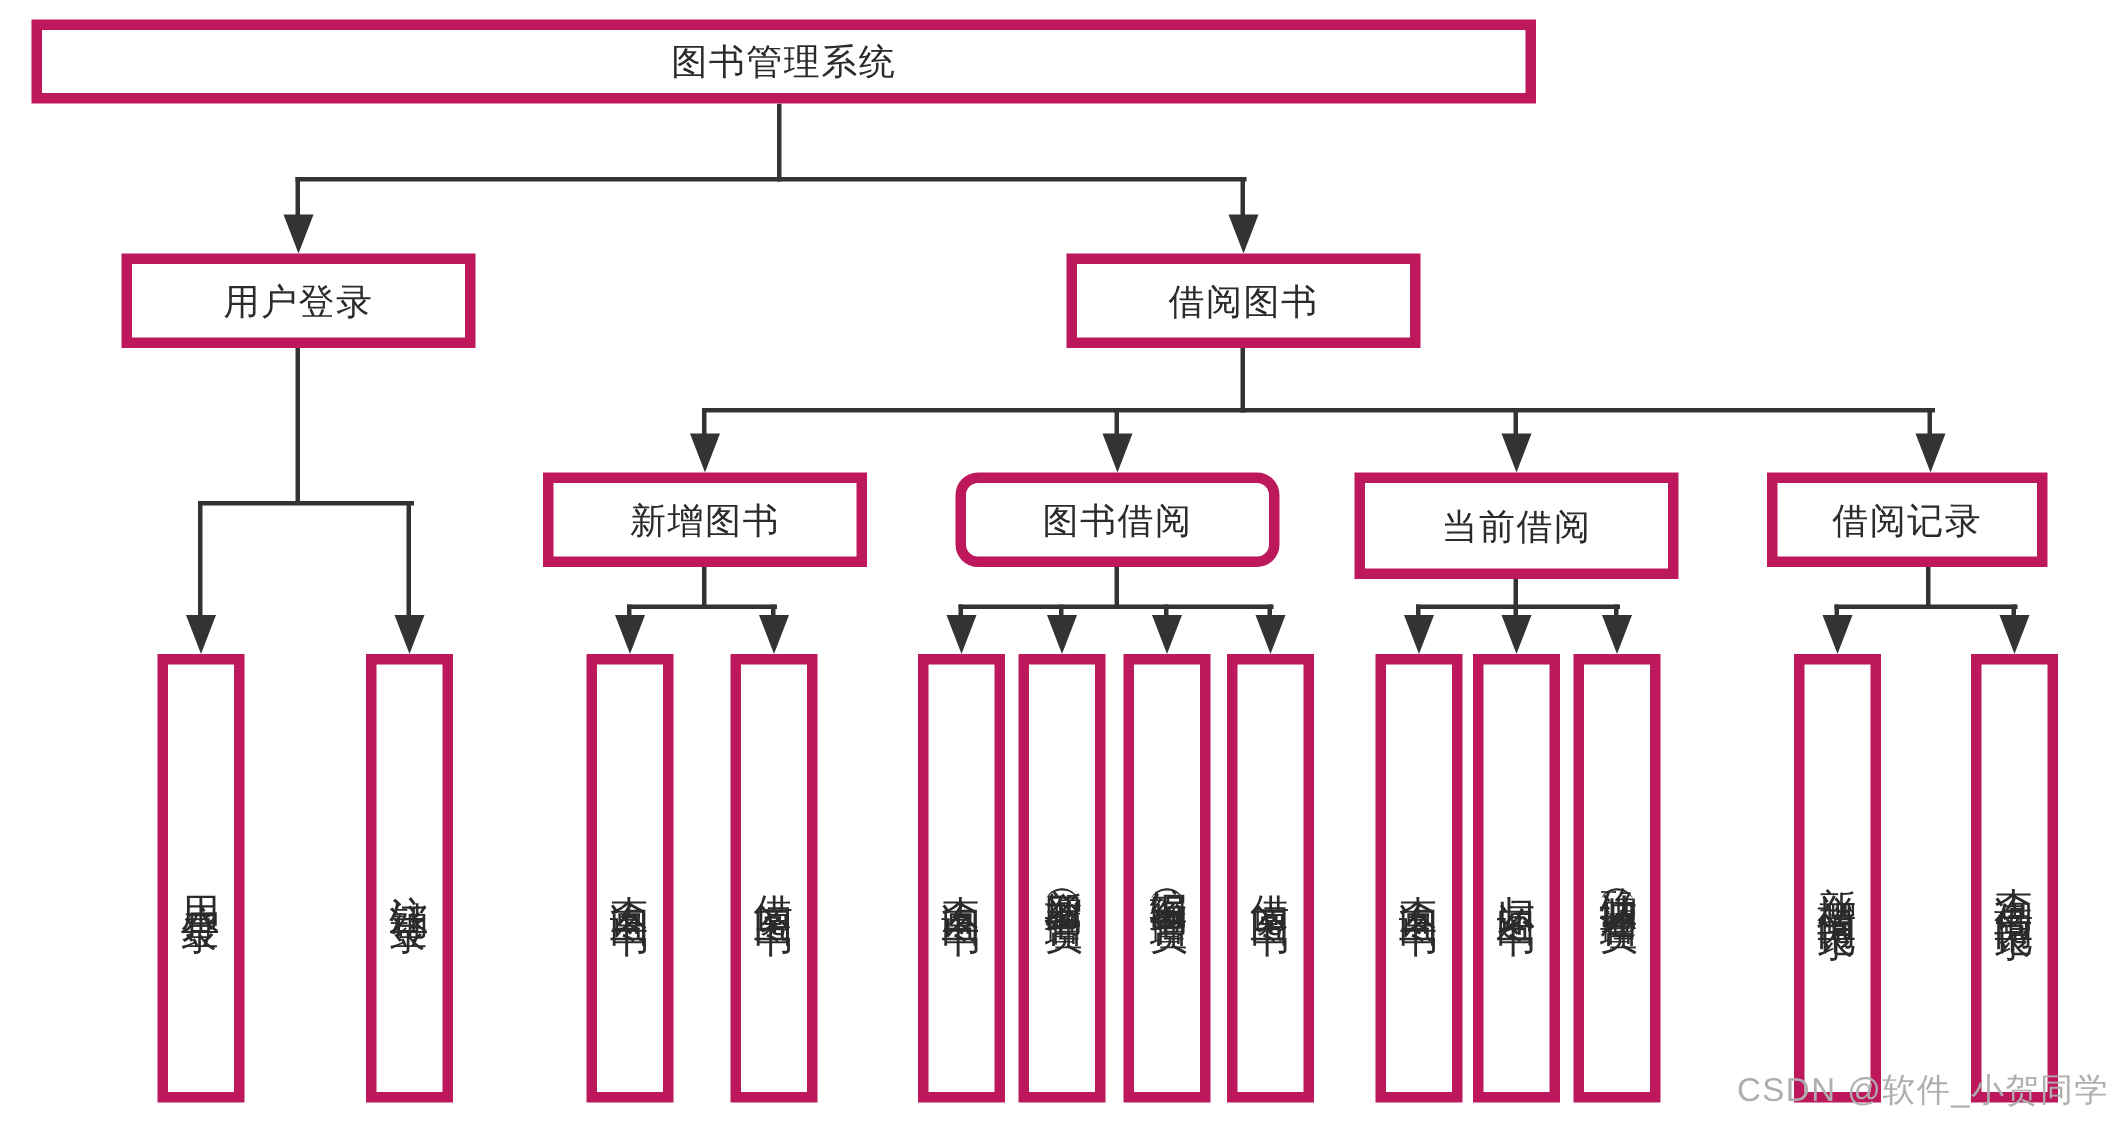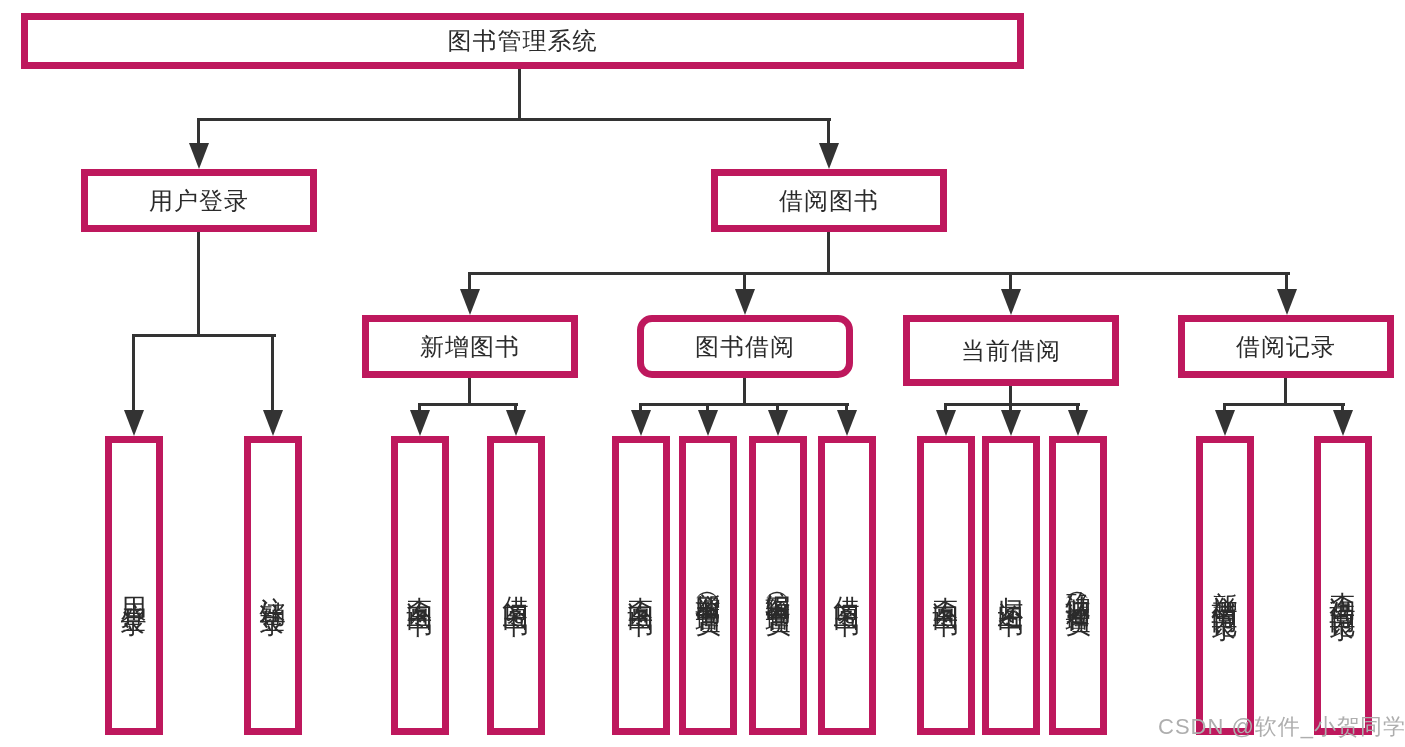--- a/index.html
+++ b/index.html
@@ -111,21 +111,21 @@
 
   <div class="node" style="left:362px; top:315px; width:216px; height:63px;">
     <span>新增图书</span>
   </div>
   <div class="node" style="left:637px; top:315px; width:216px; height:63px;border-radius:15px;">
     <span>图书借阅</span>
   </div>
   <div class="node" style="left:903px; top:315px; width:216px; height:71px;">
     <span>当前借阅</span>
   </div>
-  <div class="node" style="left:1178px; top:315px; width:216px; height:63px;">
+  <div class="node" style="left:1178px; top:315px; width:187px; height:63px;">
     <span>借阅记录</span>
   </div>
 
   <div class="vl" style="left:468px; top:378px; height:28px;"></div>
   <div class="hl" style="left:418px; top:403px; width:100px;"></div>
   <div class="vl" style="left:418px; top:403px; height:12px;"></div>
   <div class="arrow" style="left:410px; top:410px;"></div>
   <div class="vl" style="left:514px; top:403px; height:12px;"></div>
   <div class="arrow" style="left:506px; top:410px;"></div>
 

